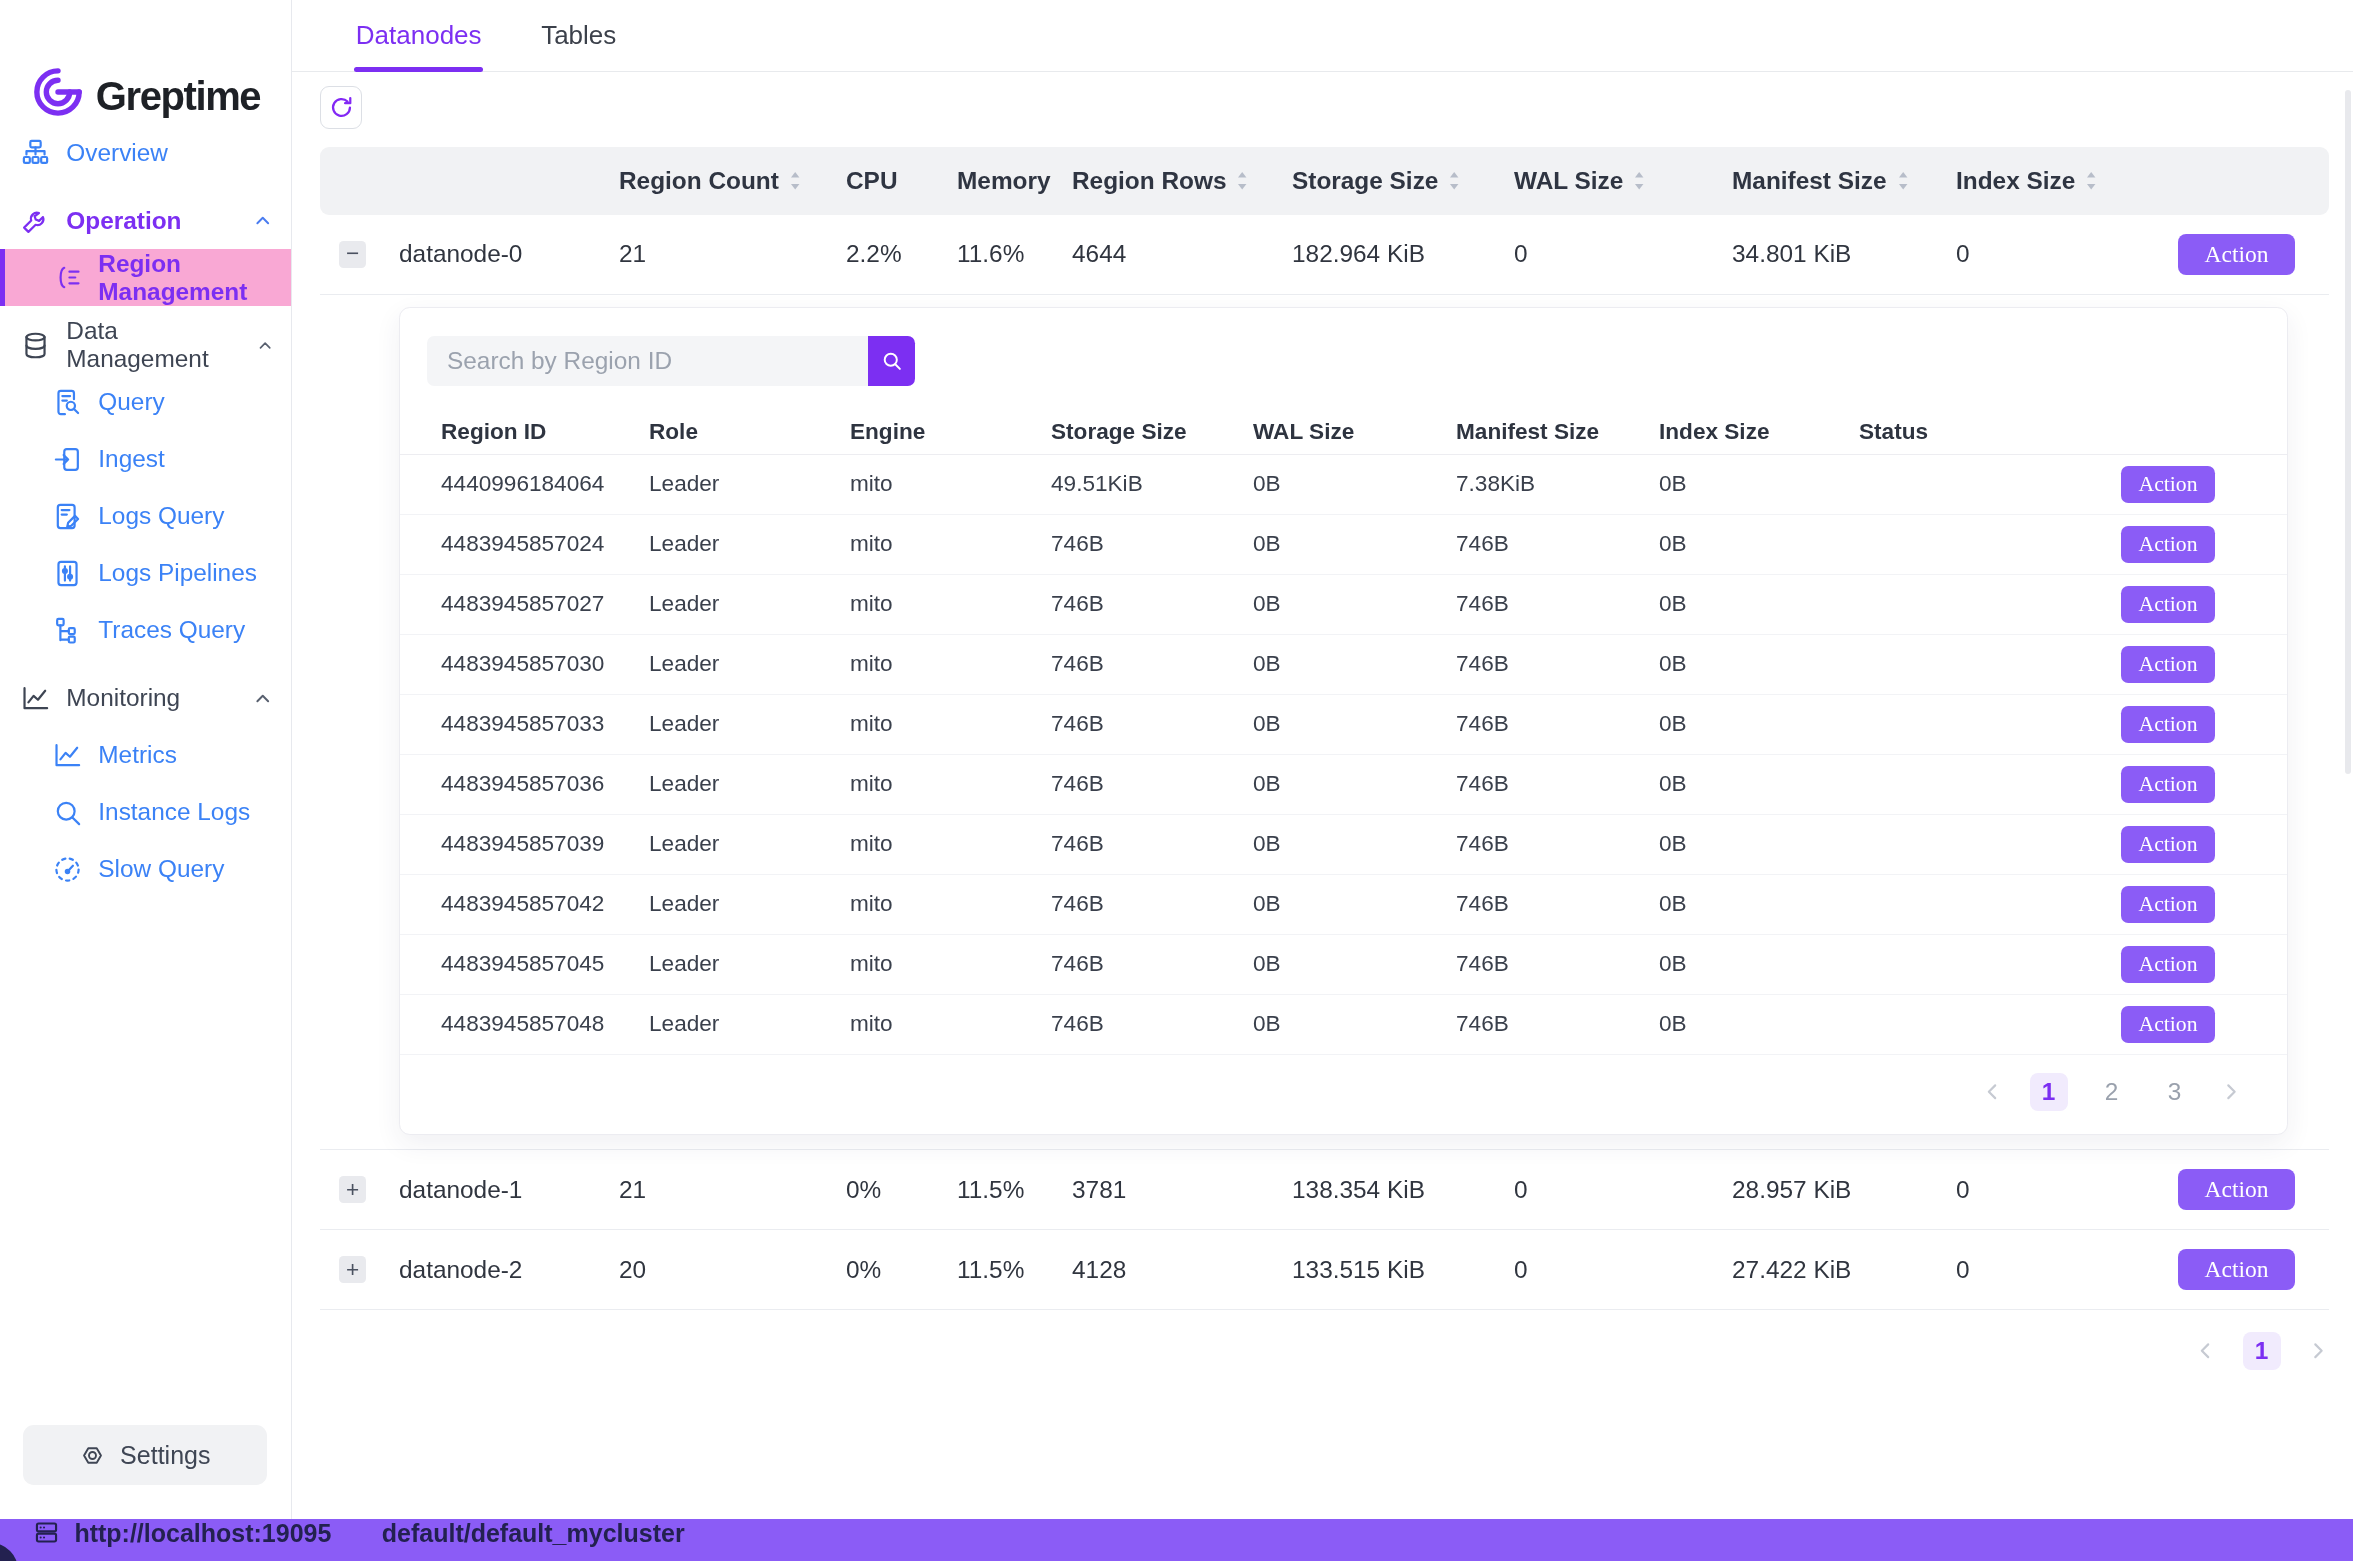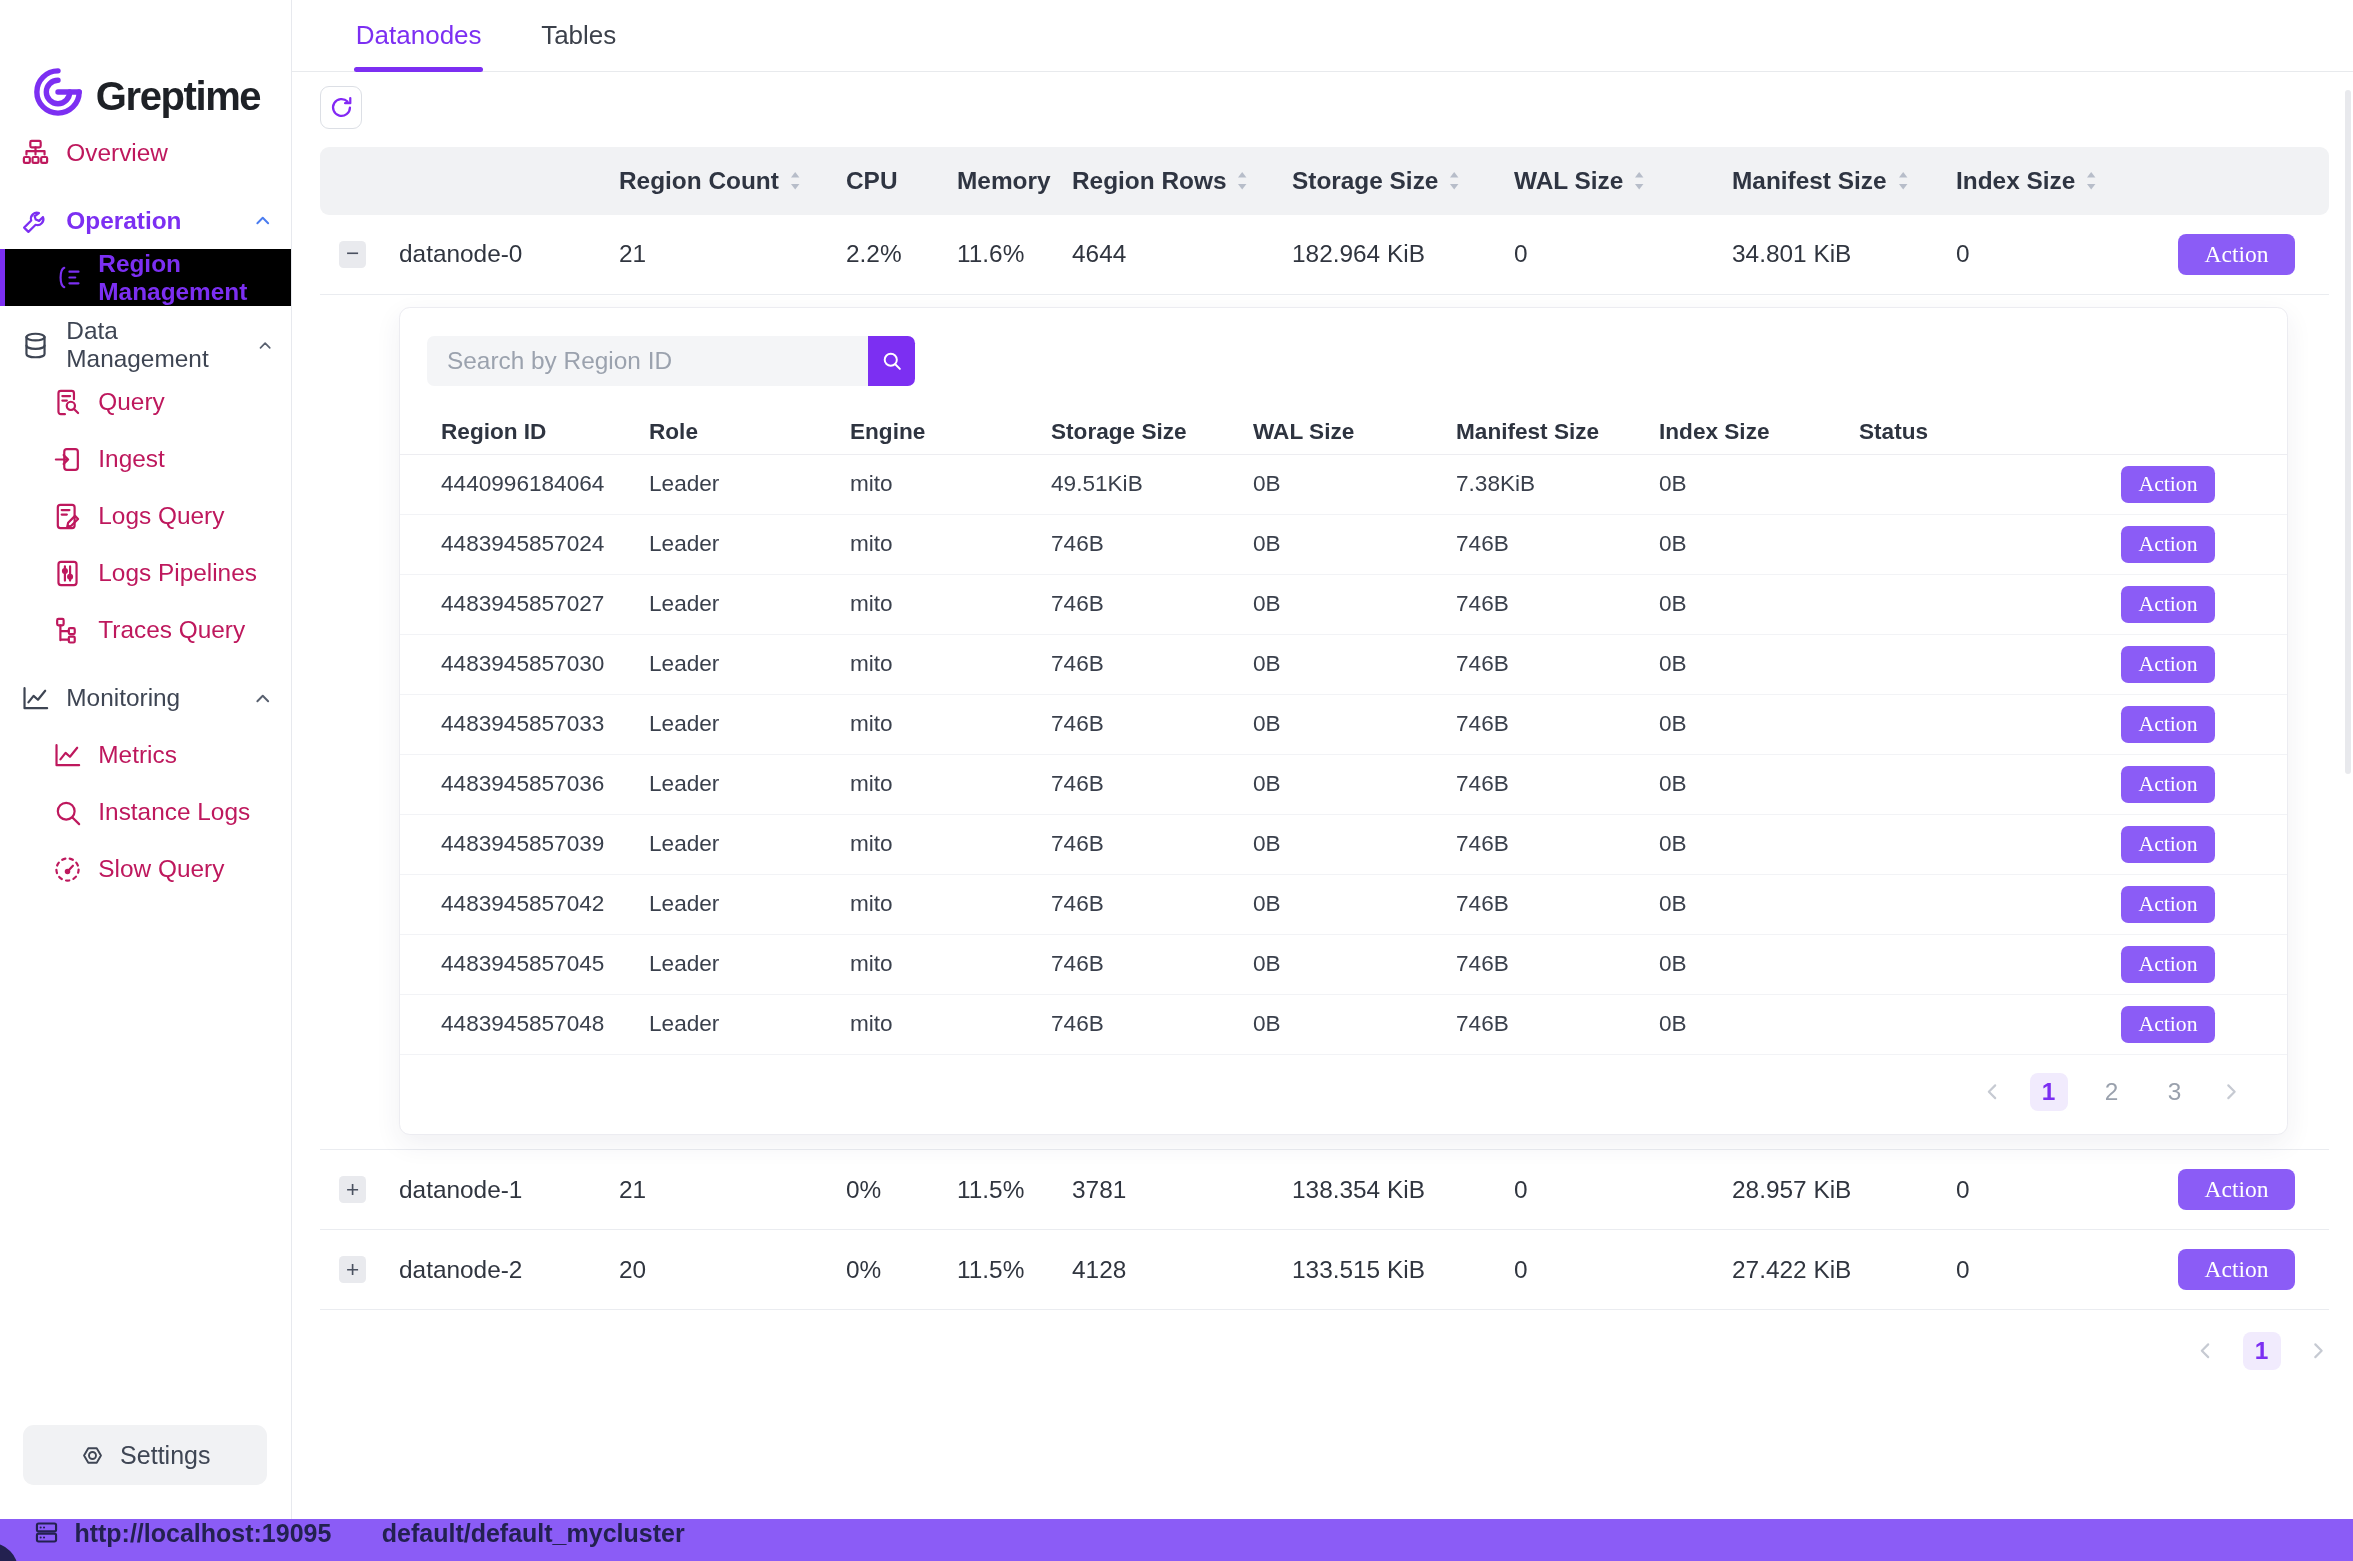--- a/index.html
+++ b/index.html
@@ -7,26 +7,26 @@
   .page { width:2354px; height:1561px; position:relative; display:flex; flex-direction:column; overflow:hidden; background:#fff; }
   .body-row { flex:1; display:flex; min-height:0; }
 
   
   .sidebar { flex:0 0 292px; width:292px; border-right:0.9px solid #e7e9ee; display:flex; flex-direction:column; }
   .logo { display:flex; align-items:flex-end; gap:10.8px; padding:20px 0 0 31px; height:119px; }
   .logo-mark { width:54px; height:54px; display:inline-flex; }
   .logo-mark svg { width:100%; height:100%; }
   .logo-text { font-size:40px; font-weight:800; color:#1e2126; letter-spacing:-1.4px; }
   .side-nav { flex:1; }
-  .side-item { height:57px; display:flex; align-items:center; gap:15.3px; padding:0 16.2px 0 20px; font-size:24.4px; color:#be185d; cursor:pointer; position:relative; }
+  .side-item { height:57px; display:flex; align-items:center; gap:15.3px; padding:0 16.2px 0 20px; font-size:24.4px; color:#3b82f6; cursor:pointer; position:relative; }
   .side-item.child { padding-left:52px; }
   .side-item.section { margin-top:10.8px; color:#3e4553; }
   .side-item.top { margin-top:5.4px; }
   .side-item.section-active { color:#7c2ff2; font-weight:700; }
-  .side-item.active { background:#000000; color:#7c2ff2; font-weight:700; }
+  .side-item.active { background:#f9a8d4; color:#7c2ff2; font-weight:700; }
   .side-item.active::before { content:''; position:absolute; left:0; top:0; bottom:0; width:5.4px; background:#7c2ff2; }
   .icon-box { width:31px; height:31px; display:inline-flex; flex:0 0 31px; }
   .icon-box svg { width:100%; height:100%; }
   .chevron { margin-left:auto; width:23.5px; height:23.5px; color:#58606f; display:inline-flex; }
   .chevron svg { width:100%; height:100%; }
   .chevron.blue { color:#4a7cf0; }
   .settings-btn { margin:0 0 34px 22.6px; width:244px; height:60px; background:#f1f2f4; border:none; border-radius:10.8px; display:flex; align-items:center; justify-content:center; gap:14.4px; font-size:25px; color:#3f4654; font-family:inherit; cursor:pointer; }
   .settings-btn .icon-box { width:27px; height:27px; flex-basis:27px; }
 
   

